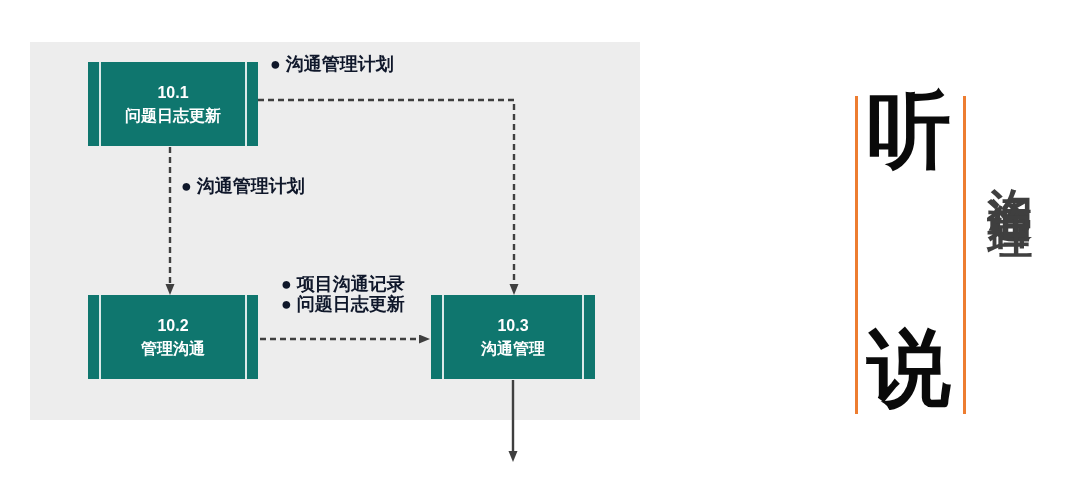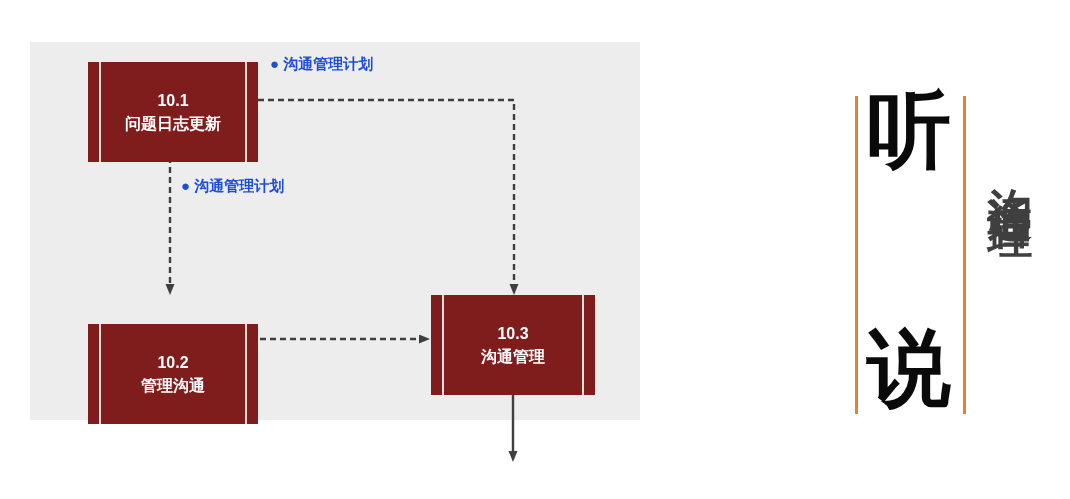--- a/index.html
+++ b/index.html
@@ -5,39 +5,39 @@
   html,body{margin:0;padding:0;background:#fff;}
   .stage{
     position:relative;width:1070px;height:499px;background:#ffffff;overflow:hidden;
     font-family:"Liberation Sans","DejaVu Sans",sans-serif;
   }
   .panel{
     position:absolute;left:30px;top:42px;width:610px;height:378px;
     background:#ededed;
   }
   .pbox{
-    position:absolute;height:100px;background:#7f1d1d;color:#ffffff;
+    position:absolute;height:84px;background:#0f766e;color:#ffffff;
     display:flex;flex-direction:column;justify-content:center;align-items:center;
     line-height:1.45;z-index:2;
   }
   .pbox .stripe{
     position:absolute;top:0;bottom:0;width:2px;background:rgba(255,255,255,0.85);
   }
   .pbox .stripe.l{left:11px;}
   .pbox .stripe.r{right:11px;}
   .pid{font-size:16px;font-weight:700;}
   .ptitle{font-size:16px;font-weight:700;}
   .arrow-layer{
     position:absolute;left:0;top:0;width:1070px;height:499px;
     pointer-events:none;z-index:1;
   }
   .dash{stroke:#3f3f3f;stroke-width:2.4;fill:none;stroke-dasharray:6 4;}
   .solid{stroke:#3f3f3f;stroke-width:2.4;fill:none;}
   .lbl{
-    position:absolute;font-size:15px;font-weight:700;color:#1d4ed8;
+    position:absolute;font-size:18px;font-weight:700;color:#0f172a;
     line-height:20px;white-space:nowrap;z-index:3;
   }
   .side-line{
     position:absolute;top:96px;height:318px;width:3px;background:#ed7d31;
   }
   .big-chars{
     position:absolute;left:858px;top:88px;width:102px;height:322px;
     display:flex;flex-direction:column;justify-content:space-between;align-items:center;
     font-size:84px;font-weight:900;color:#0a0a0a;line-height:1;
   }
@@ -66,38 +66,42 @@
     <path class="solid" d="M513 380 L513 453" marker-end="url(#ah)"></path>
   </svg>
 
   <div class="pbox" style="left:88px;top:62px;width:170px;">
     <span class="stripe l"></span>
     <span class="stripe r"></span>
     <div class="pid">10.1</div>
     <div class="ptitle">问题日志更新</div>
   </div>
 
-  <div class="pbox" style="left:88px;top:295px;width:170px;margin-top:29px;">
+  <div class="pbox" style="left:88px;top:295px;width:170px;">
     <span class="stripe l"></span>
     <span class="stripe r"></span>
     <div class="pid">10.2</div>
     <div class="ptitle">管理沟通</div>
   </div>
 
   <div class="pbox" style="left:431px;top:295px;width:164px;text-align:right;">
     <span class="stripe l"></span>
     <span class="stripe r"></span>
     <div class="pid">10.3</div>
     <div class="ptitle">沟通管理</div>
   </div>
 
   <div class="lbl" style="left:270px;top:54px;">● 沟通管理计划</div>
 
   <div class="lbl" style="left:181px;top:176px;">● 沟通管理计划</div>
 
+  <div class="lbl" style="left:281px;top:274px;">
+    <div>● 项目沟通记录</div>
+    <div>● 问题日志更新</div>
+  </div>
 
 
   <div class="side-line" style="left:855px;"></div>
 
   <div class="big-chars">
     <div>听</div>
     <div>说</div>
   </div>
 
   <div class="side-line" style="left:963px;"></div>

